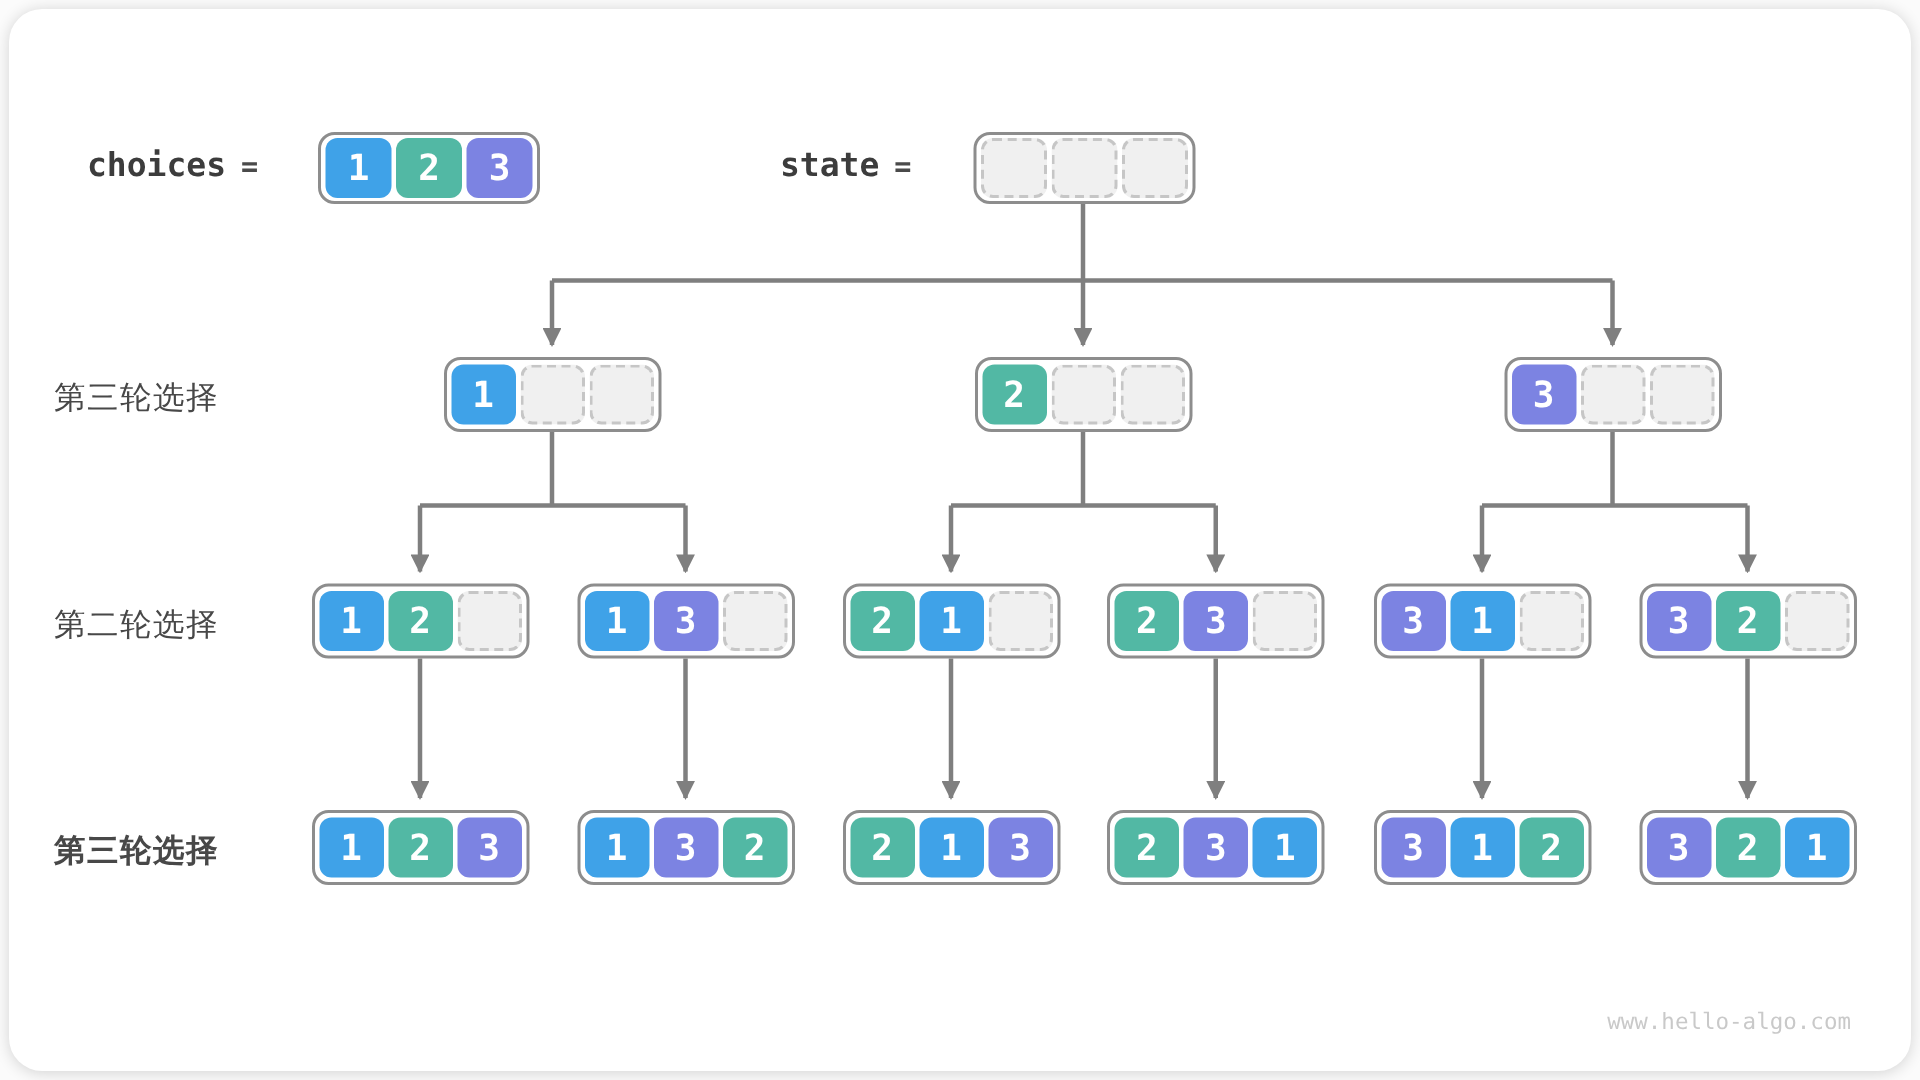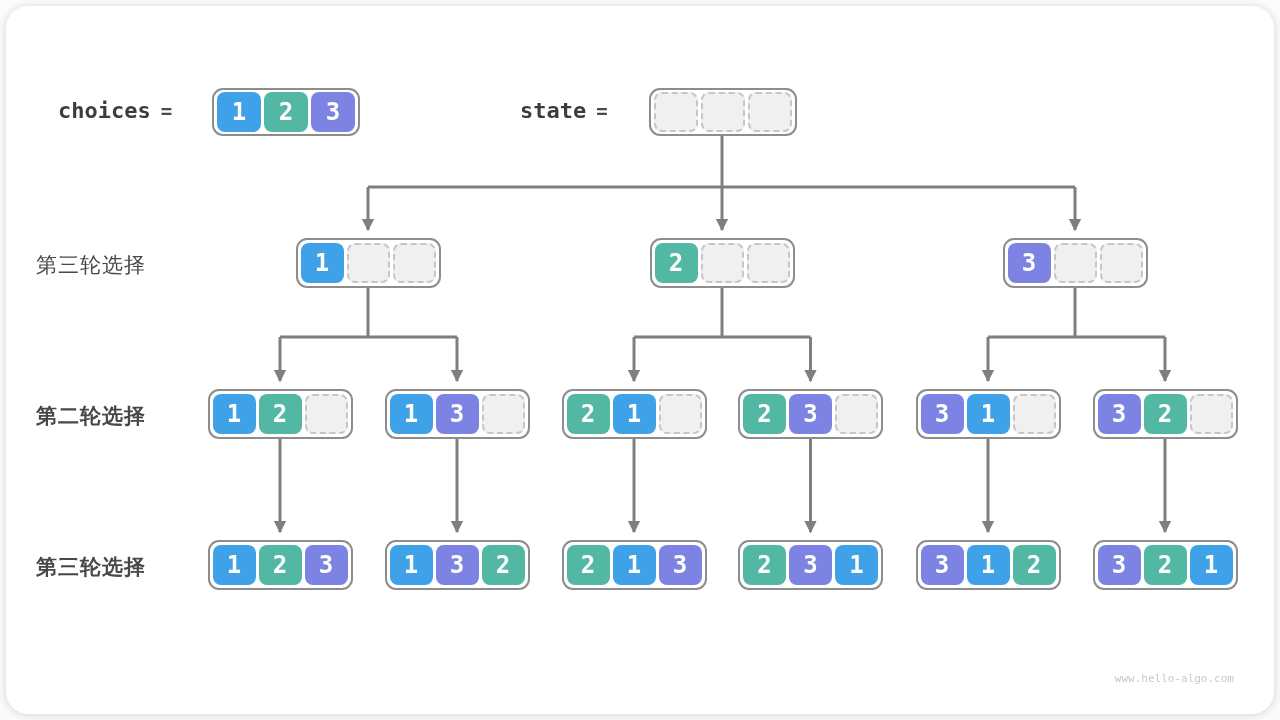--- a/index.html
+++ b/index.html
@@ -23,21 +23,21 @@
   .cell { width:43px; height:40px; border-radius:8px; flex:0 0 auto;
           display:flex; align-items:center; justify-content:center;
           font-family:"DejaVu Sans Mono", monospace; font-weight:bold;
           font-size:24px; color:#ffffff; }
   .top-box .cell { width:44px; }
   .cell.empty { background:#f0f0f0; border:2px dashed #c6c6c6; }
 
   .row-label { font-size:21px; color:#484848; letter-spacing:1px;
                font-family:"Liberation Sans", sans-serif; }
 
-  .watermark { font-family:"DejaVu Sans Mono", monospace; font-size:11px;
+  .watermark { font-family:"DejaVu Sans Mono", monospace; font-size:15px;
                color:#c9c9c9; }
 
   svg.arrows { position:absolute; left:0; top:0; pointer-events:none; }
 </style>
 </head>
 <body>
 
 <div class="canvas">
   <div class="card"></div>
 
@@ -91,21 +91,21 @@
     <span>state</span>
     <span class="eq">=</span>
   </div>
   <div class="abs node top-box" style="left:649px; top:88px;" id="state-box">
       <div class="cell empty"></div>
       <div class="cell empty"></div>
       <div class="cell empty"></div>
     </div>
 
   <div class="abs row-label" style="left:36px; top:251px;">第三轮选择</div>
-  <div class="abs row-label" style="left:36px; top:402px;font-weight:bold;">第二轮选择</div>
+  <div class="abs row-label" style="left:36px; top:402px;">第二轮选择</div>
   <div class="abs row-label" style="left:36px; top:553px;font-weight:bold;">第三轮选择</div>
 
   <div id="tree-nodes">
       <div class="abs node tree-box" style="left: 295.5px; top: 238px;">
         <div class="cell" style="background: rgb(63, 162, 232);">1</div>
         <div class="cell empty"></div>
         <div class="cell empty"></div>
       </div>
       <div class="abs node tree-box" style="left: 649.5px; top: 238px;">
         <div class="cell" style="background: rgb(82, 184, 164);">2</div>

